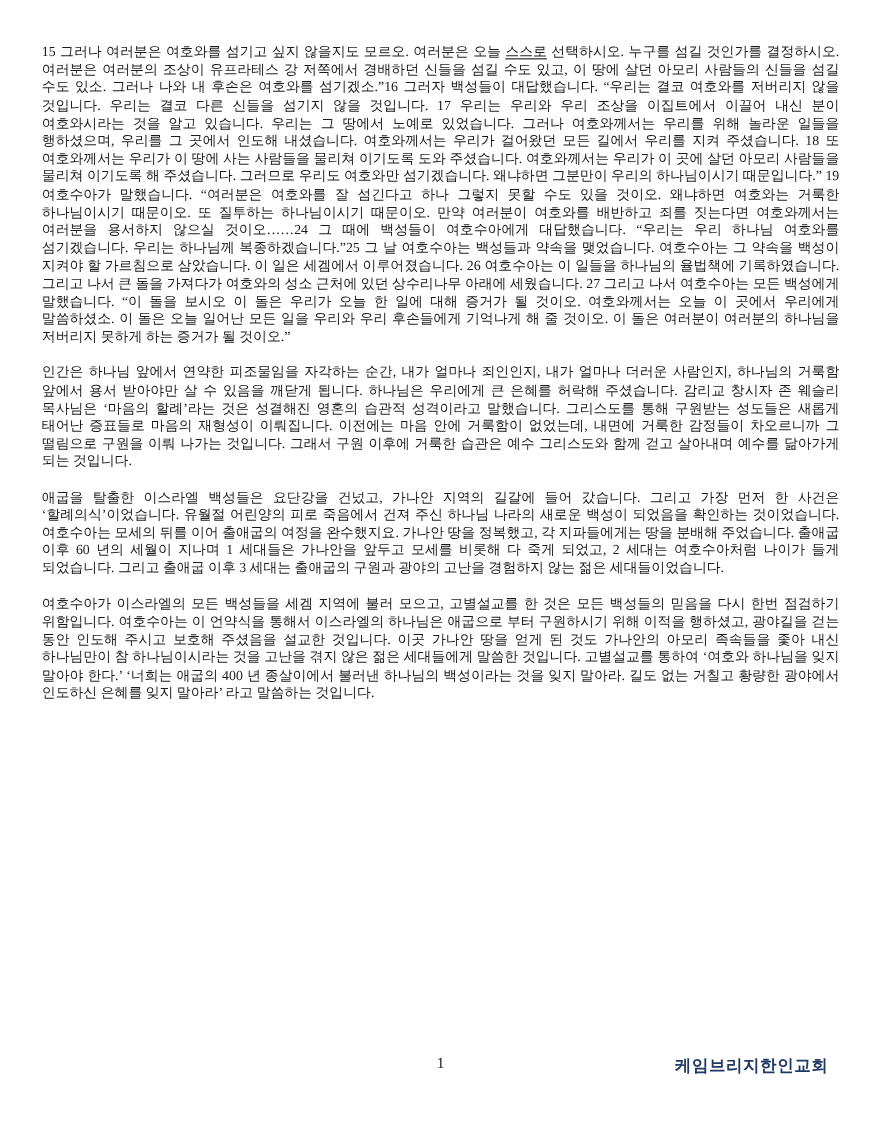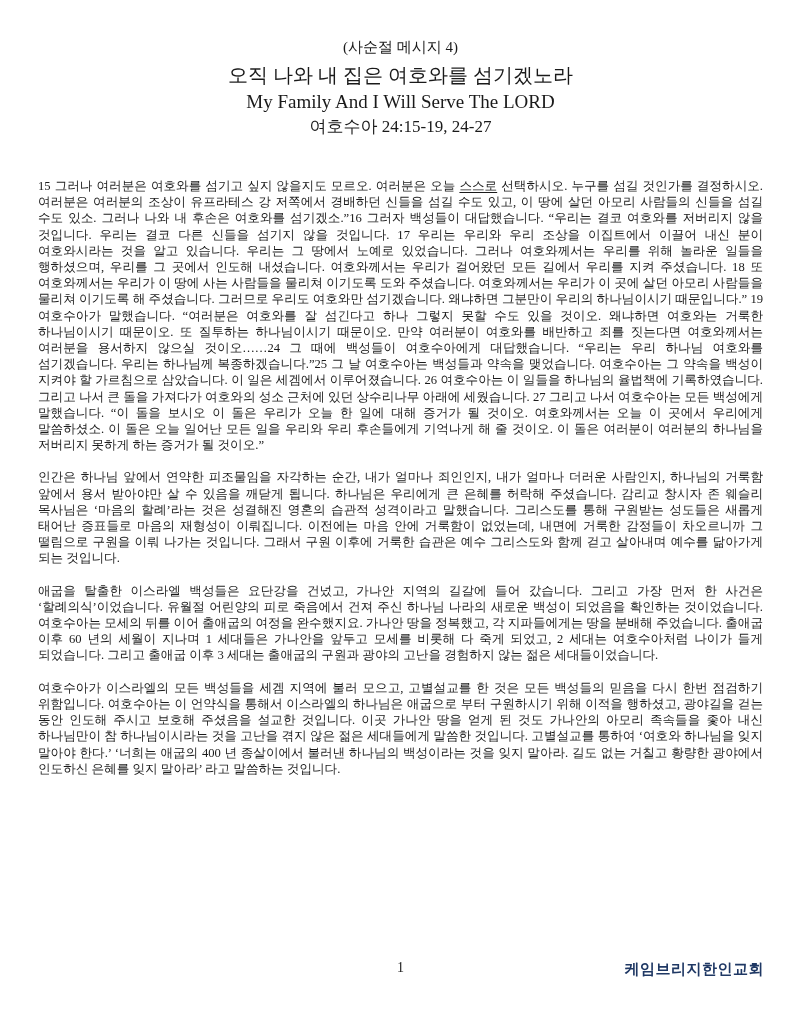--- a/index.html
+++ b/index.html
@@ -66,39 +66,33 @@
   .page-number {
     position: absolute;
     left: 0;
     right: 0;
     text-align: center;
     font-size: 14px;
     color: #1a1a1a;
   }
   .church-name {
     position: absolute;
-    right: 37px;
+    right: 48px;
     top: 0;
     font-size: 15px;
     font-weight: bold;
     color: #1f3864;
     letter-spacing: 0.5px;
   }
 </style>
 </head>
 <body>
 
 <div class="page">
 
-  <header class="doc-header">
-    <div class="series-label">(사순절 메시지 4)</div>
-    <h1 class="title-korean">오직 나와 내 집은 여호와를 섬기겠노라</h1>
-    <h2 class="title-english">My Family And I Will Serve The LORD</h2>
-    <div class="scripture-ref">여호수아 24:15-19, 24-27</div>
-  </header>
 
   <main class="doc-body">
     <p><span>15 그러나 여러분은 여호와를 섬기고 싶지 않을지도 모르오. 여러분은 오늘 </span><span class="underlined-word">스스로</span><span> 선택하시오. 누구를 섬길 것인가를 결정하시오. 여러분은 여러분의 조상이 유프라테스 강 저쪽에서 경배하던 신들을 섬길 수도 있고, 이 땅에 살던 아모리 사람들의 신들을 섬길 수도 있소. 그러나 나와 내 후손은 여호와를 섬기겠소.”16 그러자 백성들이 대답했습니다. “우리는 결코 여호와를 저버리지 않을 것입니다. 우리는 결코 다른 신들을 섬기지 않을 것입니다. 17 우리는 우리와 우리 조상을 이집트에서 이끌어 내신 분이 여호와시라는 것을 알고 있습니다. 우리는 그 땅에서 노예로 있었습니다. 그러나 여호와께서는 우리를 위해 놀라운 일들을 행하셨으며, 우리를 그 곳에서 인도해 내셨습니다. 여호와께서는 우리가 걸어왔던 모든 길에서 우리를 지켜 주셨습니다. 18 또 여호와께서는 우리가 이 땅에 사는 사람들을 물리쳐 이기도록 도와 주셨습니다. 여호와께서는 우리가 이 곳에 살던 아모리 사람들을 물리쳐 이기도록 해 주셨습니다. 그러므로 우리도 여호와만 섬기겠습니다. 왜냐하면 그분만이 우리의 하나님이시기 때문입니다.” 19 여호수아가 말했습니다. “여러분은 여호와를 잘 섬긴다고 하나 그렇지 못할 수도 있을 것이오. 왜냐하면 여호와는 거룩한 하나님이시기 때문이오. 또 질투하는 하나님이시기 때문이오. 만약 여러분이 여호와를 배반하고 죄를 짓는다면 여호와께서는 여러분을 용서하지 않으실 것이오……24 그 때에 백성들이 여호수아에게 대답했습니다. “우리는 우리 하나님 여호와를 섬기겠습니다. 우리는 하나님께 복종하겠습니다.”25 그 날 여호수아는 백성들과 약속을 맺었습니다. 여호수아는 그 약속을 백성이 지켜야 할 가르침으로 삼았습니다. 이 일은 세겜에서 이루어졌습니다. 26 여호수아는 이 일들을 하나님의 율법책에 기록하였습니다. 그리고 나서 큰 돌을 가져다가 여호와의 성소 근처에 있던 상수리나무 아래에 세웠습니다. 27 그리고 나서 여호수아는 모든 백성에게 말했습니다. “이 돌을 보시오 이 돌은 우리가 오늘 한 일에 대해 증거가 될 것이오. 여호와께서는 오늘 이 곳에서 우리에게 말씀하셨소. 이 돌은 오늘 일어난 모든 일을 우리와 우리 후손들에게 기억나게 해 줄 것이오. 이 돌은 여러분이 여러분의 하나님을 저버리지 못하게 하는 증거가 될 것이오.”</span></p>
 
 
     <p>인간은 하나님 앞에서 연약한 피조물임을 자각하는 순간, 내가 얼마나 죄인인지, 내가 얼마나 더러운 사람인지, 하나님의 거룩함 앞에서 용서 받아야만 살 수 있음을 깨닫게 됩니다. 하나님은 우리에게 큰 은혜를 허락해 주셨습니다. 감리교 창시자 존 웨슬리 목사님은 ‘마음의 할례’라는 것은 성결해진 영혼의 습관적 성격이라고 말했습니다. 그리스도를 통해 구원받는 성도들은 새롭게 태어난 증표들로 마음의 재형성이 이뤄집니다. 이전에는 마음 안에 거룩함이 없었는데, 내면에 거룩한 감정들이 차오르니까 그 떨림으로 구원을 이뤄 나가는 것입니다. 그래서 구원 이후에 거룩한 습관은 예수 그리스도와 함께 걷고 살아내며 예수를 닮아가게 되는 것입니다.</p>
 
     <p>애굽을 탈출한 이스라엘 백성들은 요단강을 건넜고, 가나안 지역의 길갈에 들어 갔습니다. 그리고 가장 먼저 한 사건은 ‘할례의식’이었습니다. 유월절 어린양의 피로 죽음에서 건져 주신 하나님 나라의 새로운 백성이 되었음을 확인하는 것이었습니다. 여호수아는 모세의 뒤를 이어 출애굽의 여정을 완수했지요. 가나안 땅을 정복했고, 각 지파들에게는 땅을 분배해 주었습니다. 출애굽 이후 60 년의 세월이 지나며 1 세대들은 가나안을 앞두고 모세를 비롯해 다 죽게 되었고, 2 세대는 여호수아처럼 나이가 들게 되었습니다. 그리고 출애굽 이후 3 세대는 출애굽의 구원과 광야의 고난을 경험하지 않는 젊은 세대들이었습니다.</p>
 
     <p>여호수아가 이스라엘의 모든 백성들을 세겜 지역에 불러 모으고, 고별설교를 한 것은 모든 백성들의 믿음을 다시 한번 점검하기 위함입니다. 여호수아는 이 언약식을 통해서 이스라엘의 하나님은 애굽으로 부터 구원하시기 위해 이적을 행하셨고, 광야길을 걷는 동안 인도해 주시고 보호해 주셨음을 설교한 것입니다. 이곳 가나안 땅을 얻게 된 것도 가나안의 아모리 족속들을 좇아 내신 하나님만이 참 하나님이시라는 것을 고난을 겪지 않은 젊은 세대들에게 말씀한 것입니다. 고별설교를 통하여 ‘여호와 하나님을 잊지 말아야 한다.’ ‘너희는 애굽의 400 년 종살이에서 불러낸 하나님의 백성이라는 것을 잊지 말아라. 길도 없는 거칠고 황량한 광야에서 인도하신 은혜를 잊지 말아라’ 라고 말씀하는 것입니다.</p>

